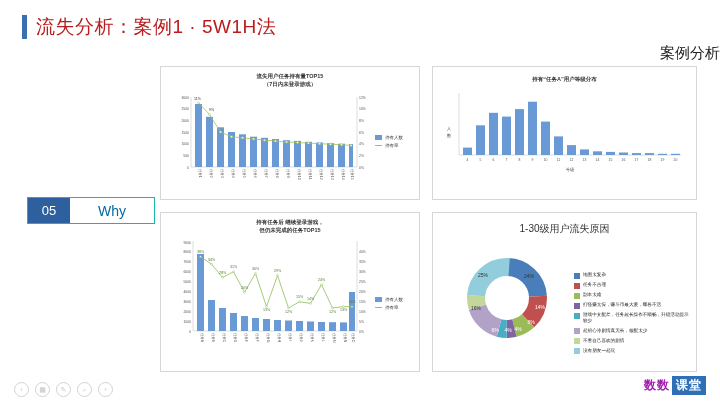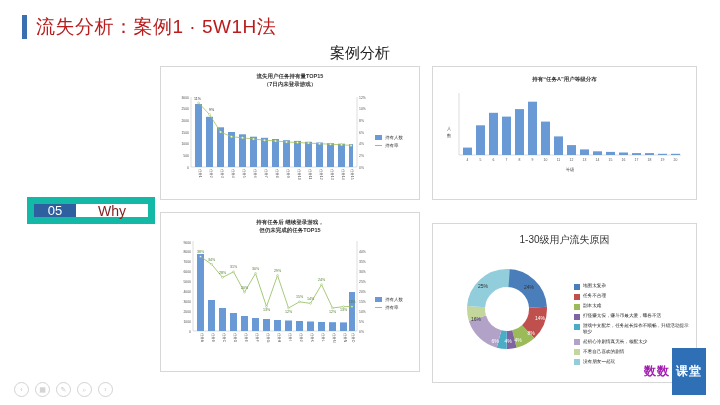--- a/index.html
+++ b/index.html
@@ -37,65 +37,65 @@
     font-size: 19px;
     color: #b91c1c;
     letter-spacing: 0.5px;
     font-weight: normal;
   }
   .section-title {
     position: absolute;
     left: 0;
     right: 0;
     top: 44px;
-    text-align: center;
+    text-align: right;
     font-size: 15px;
     color: #222;
   }
   
   .left-label {
     position: absolute;
     left: 27px;
     top: 197px;
     display: flex;
     align-items: stretch;
-    border: 7px solid #14b8a6;
+    border: 1px solid #14b8a6;
     width: 128px;
     height: 27px;
     box-sizing: border-box;
   }
   .left-label .num {
     width: 42px;
     background: #2e5f9e;
     color: #fff;
     font-size: 13px;
     display: flex;
     align-items: center;
     justify-content: center;
   }
   .left-label .word {
     flex: 1;
     background: #fff;
-    color: #7f1d1d;
+    color: #0369a1;
     font-size: 14px;
     display: flex;
     align-items: center;
     justify-content: center;
   }
   
   .panel {
     position: absolute;
     background: #fff;
     border: 1px solid #d7d7d7;
     box-sizing: border-box;
   }
   #panel-tl { left: 160px; top: 66px;  width: 260px; height: 134px; }
   #panel-tr { left: 432px; top: 66px;  width: 265px; height: 134px; }
   #panel-bl { left: 160px; top: 212px; width: 260px; height: 160px; }
-  #panel-br { left: 432px; top: 223px; width: 265px; height: 160px; }
+  #panel-br { left: 432px; top: 212px; width: 265px; height: 160px; }
 
   .panel-title {
     text-align: center;
     font-size: 5.5px;
     color: #333;
     font-weight: bold;
     line-height: 1.5;
     padding-top: 5px;
   }
   .panel-title.big {
@@ -157,21 +157,21 @@
     position: absolute;
     right: 14px;
     bottom: 10px;
     display: flex;
     align-items: center;
     font-size: 12px;
   }
   .brand .b1 { color: #a21caf; font-weight: bold; letter-spacing: 1px; }
   .brand .b2 {
     background: #2f6fb5; color: #fff; font-weight: bold;
-    padding: 15px 4px; margin-left: 2px; letter-spacing: 1px;
+    padding: 1px 4px; margin-left: 2px; letter-spacing: 1px;
   }
   .axis-text-sm { font-size: 3.4px; fill: #555; font-family: "Liberation Sans", sans-serif; }
   .dlabel { font-size: 3.6px; fill: #333; font-family: "Liberation Sans", sans-serif; }
   .dlabel-g { font-size: 3.6px; fill: #4e7a2c; font-family: "Liberation Sans", sans-serif; }
   .dlabel-donut { font-size: 5px; fill: #333; font-family: "Liberation Sans", sans-serif; }
   .vlabel { font-size: 4.2px; fill: #444; font-family: "Liberation Sans", sans-serif; }
 </style>
 </head>
 <body>
 

